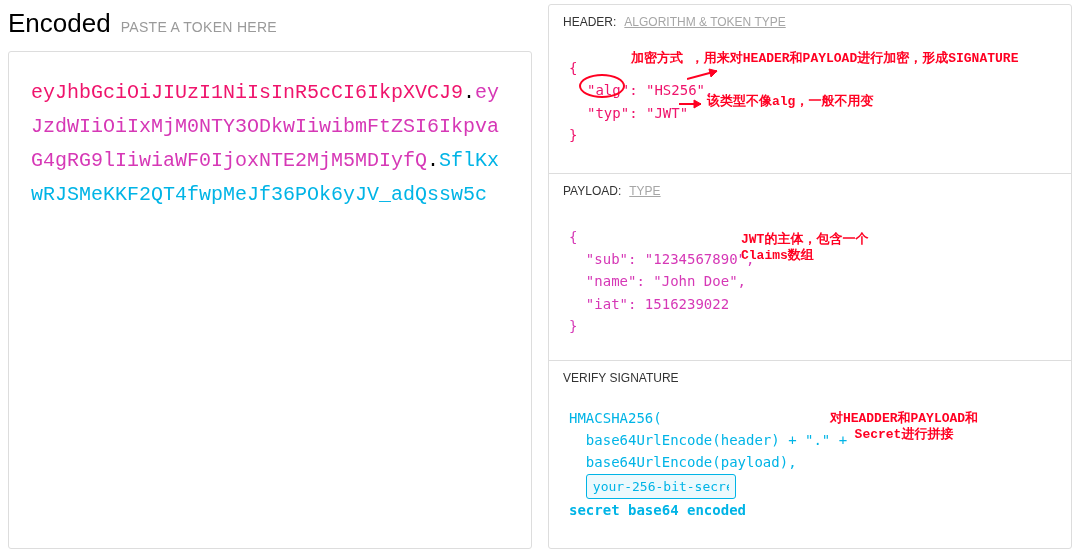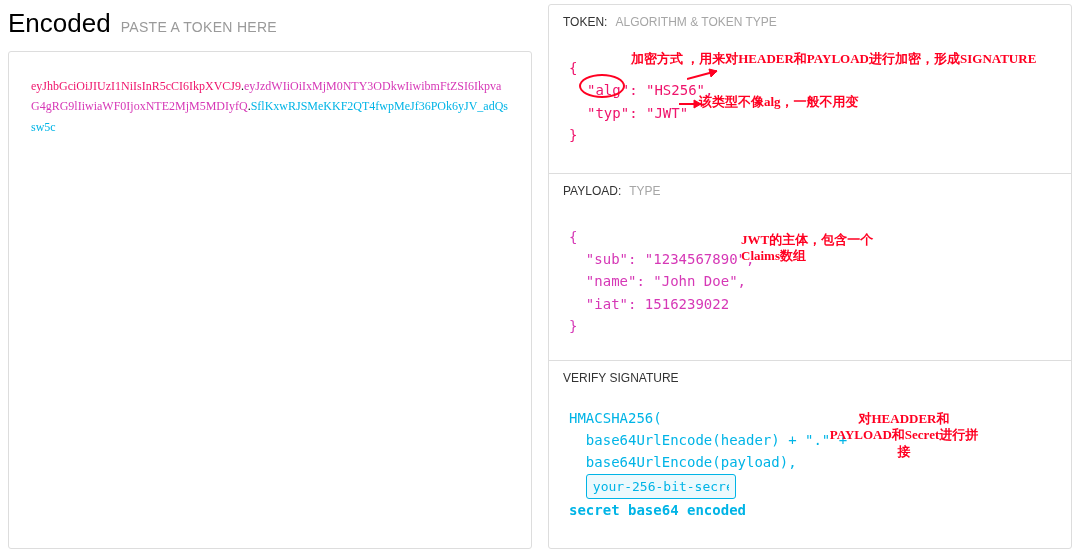--- a/index.html
+++ b/index.html
@@ -45,57 +45,57 @@
     border: 1px solid #ddd;
     border-radius: 3px;
     flex: 1;
     background: #fff;
     display: flex;
     flex-direction: column;
     overflow: hidden;
   }
   .encoded-body {
     padding: 24px 22px;
-    font-family: Liberation Serif, serif;
-    font-size: 12px;
+    font-family: Liberation Mono, monospace;
+    font-size: 20px;
     line-height: 1.7;
     word-break: break-all;
   }
   .seg-header { color: #ef146c; }
   .seg-payload { color: #d638b6; }
   .seg-sig { color: #00b4e6; }
   .dot { color: #000; }
   .section {
     border-bottom: 1px solid #ddd;
   }
   .section:last-child { border-bottom: none; }
   .section-head {
     padding: 10px 14px;
     font-size: 12px;
     color: #333;
     display: flex;
     align-items: baseline;
     gap: 8px;
   }
-  .section-head .muted { color: #a6a6a6; }
+  .section-head .muted { color: #a6a6a6; text-decoration: underline; }
   .section-body {
     padding: 18px 20px 22px 20px;
     font-family: "Consolas","Menlo","Monaco",monospace;
     font-size: 14px;
     line-height: 1.6;
     position: relative;
   }
   .hdr-code { color: #ef146c; }
   .pl-code { color: #d638b6; }
   .sig-code { color: #00b4e6; }
   .indent { display: inline-block; width: 18px; }
   .anno {
     position: absolute;
     color: #ff0022;
-    font-family: Liberation Serif, serif;
+    font-family: Liberation Mono, monospace;
     font-weight: 700;
     font-size: 13px;
     line-height: 1.3;
     pointer-events: none;
   }
   .arrow {
     position: absolute;
     pointer-events: none;
   }
   .circle {
@@ -140,40 +140,40 @@
         <span class="seg-header">eyJhbGciOiJIUzI1NiIsInR5cCI6IkpXVCJ9</span><span class="dot">.</span><span class="seg-payload">eyJzdWIiOiIxMjM0NTY3ODkwIiwibmFtZSI6IkpvaG4gRG9lIiwiaWF0IjoxNTE2MjM5MDIyfQ</span><span class="dot">.</span><span class="seg-sig">SflKxwRJSMeKKF2QT4fwpMeJf36POk6yJV_adQssw5c</span>
       </div>
     </div>
   </div>
 
   <div class="col col-right">
     <div class="panel">
 
       <div class="section">
         <div class="section-head">
-          <span>TOKEN:</span>
+          <span>HEADER:</span>
           <span class="muted">ALGORITHM &amp; TOKEN TYPE</span>
         </div>
         <div class="section-body hdr-code" style="padding-bottom:26px;">
           <div>{</div>
           <div><span class="indent"></span><span>"alg"</span><span>: "HS256",</span></div>
           <div><span class="indent"></span><span>"typ"</span><span>: "JWT"</span></div>
           <div>}</div>
 
           <div class="circle" style="left:30px; top:35px;"></div>
           <svg class="arrow arr" style="left:138px; top:28px;" width="40" height="16">
             <line x1="0" y1="12" x2="30" y2="4" stroke-width="2"></line>
             <polygon points="30,4 22,2 24,10"></polygon>
           </svg>
           <div class="anno" style="left:82px; top:12px; width:430px;">加密方式 ，用来对HEADER和PAYLOAD进行加密，形成SIGNATURE</div>
           <svg class="arrow arr" style="left:130px; top:60px;" width="30" height="10">
             <line x1="0" y1="5" x2="22" y2="5" stroke-width="2"></line>
             <polygon points="22,5 15,1 15,9"></polygon>
           </svg>
-          <div class="anno" style="left:150px; top:55px;">该类型不像alg，一般不用变</div>
+          <div class="anno" style="left:158px; top:55px;">该类型不像alg，一般不用变</div>
         </div>
       </div>
 
       <div class="section">
         <div class="section-head">
           <span>PAYLOAD:</span>
           <span class="muted">TYPE</span>
         </div>
         <div class="section-body pl-code">
           <div>{</div>

